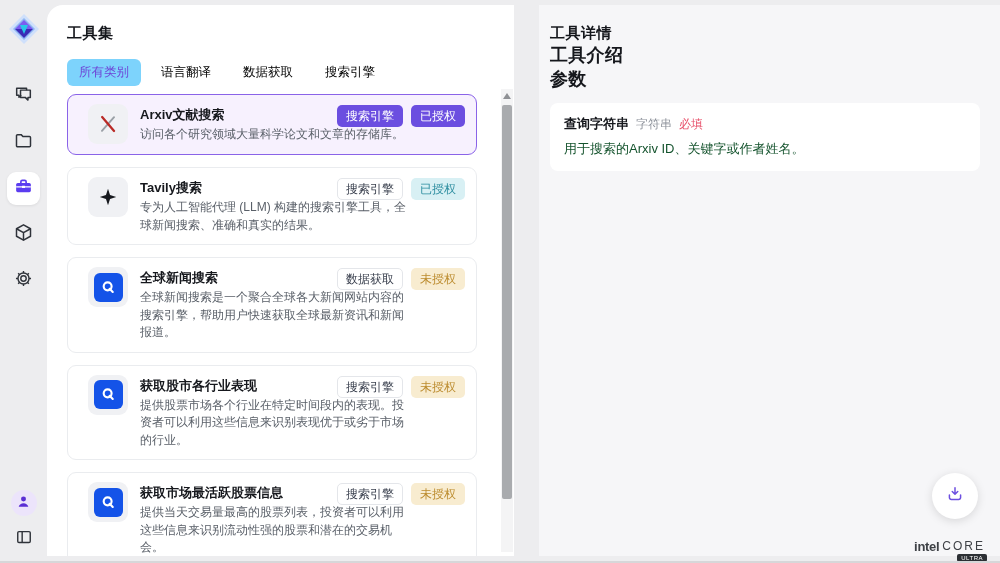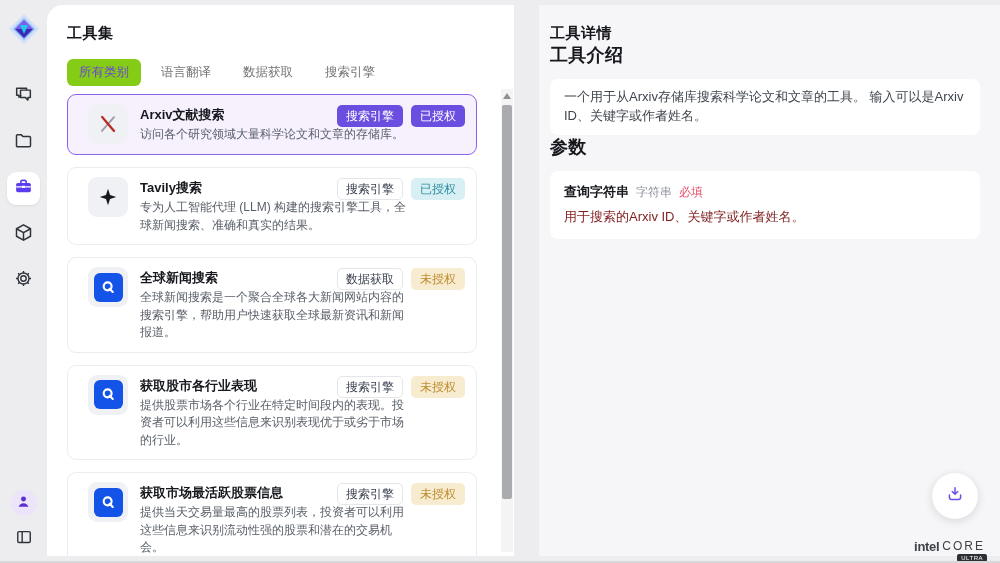--- a/index.html
+++ b/index.html
@@ -21,22 +21,22 @@
   .avatar svg { width:17px; height:17px; }
   .toggle-btn svg { width:20px; height:20px; }
 
   
   .main { flex:1; display:flex; margin-top:5px; height:551px;gap:25px; }
 
   
   .list-panel { width:467px; flex:0 0 467px; background:#ffffff; border-radius:16px 0 0 0; position:relative; padding:19px 0 0 20px; overflow:hidden; }
   .panel-title { font-size:15px; font-weight:700; color:#15171c; letter-spacing:.5px; }
   .tabs { display:flex; gap:8px; margin-top:16px; }
-  .tab { font-size:12.5px; color:#737373; padding:5px 12px; border-radius:6px; cursor:pointer; white-space:nowrap; }
-  .tab.active { background:#84cc16; color:#6d45d6; }
+  .tab { font-size:12.5px; color:#000000; padding:5px 12px; border-radius:6px; cursor:pointer; white-space:nowrap; }
+  .tab.active { background:#7dd3fc; color:#6d45d6; }
   .cards { margin-top:8px; width:410px; display:flex; flex-direction:column; gap:12px; }
 
   .card { position:relative; background:#fff; border:1px solid #eaecef; border-radius:9px; padding:9px 12px 10px 20px; display:flex; gap:12px; cursor:pointer; }
   .card.selected { background:#f7f1fe; border:1.5px solid #8a63e8; }
   .c-icon { flex:0 0 40px; width:40px; height:40px; border-radius:9px; background:#f0f1f4; display:flex; align-items:center; justify-content:center; }
   .c-icon svg { width:22px; height:22px; }
   .c-icon .blue-sq { width:29px; height:29px; border-radius:6px; background:#1453e8; display:flex; align-items:center; justify-content:center; }
   .c-icon .blue-sq svg { width:17px; height:17px; }
   .c-body { padding-top:1px; }
   .c-title { font-size:13px; font-weight:700; color:#16181d; line-height:20px; }
@@ -56,21 +56,21 @@
   
   .detail-panel { flex:1; background:#f6f6f8; padding:19px 20px 0 11px; position:relative; }
   .detail-title { font-size:15px; font-weight:700; color:#15171c; letter-spacing:.5px; }
   .section-heading { font-size:18px; font-weight:700; color:#15171c; letter-spacing:.3px; }
   .info-box { margin-top:12px; background:#ffffff; border-radius:8px; padding:9px 14px; font-size:13px; color:#3f454e; line-height:1.45; }
   .param-box { margin-top:12px; background:#ffffff; border-radius:8px; padding:12px 14px 13px 14px; }
   .param-head { display:flex; align-items:baseline; gap:7px; }
   .param-name { font-size:13px; font-weight:700; color:#16181d; }
   .param-type { font-size:12px; color:#8b9099; }
   .param-required { font-size:12px; color:#e8506a; }
-  .param-desc { margin-top:7px; font-size:13px; color:#7f1d1d; }
+  .param-desc { margin-top:7px; font-size:13px; color:#14532d; }
 
   
   .fab { position:absolute; right:22px; bottom:44px; width:46px; height:46px; border-radius:50%; background:#ffffff; box-shadow:0 2px 10px rgba(0,0,0,.13); display:flex; align-items:center; justify-content:center; cursor:pointer; }
   .fab svg { width:20px; height:20px; }
   .intel { position:absolute; right:15px; bottom:9px; color:#3e4146; display:flex; align-items:flex-start; gap:3px; }
   .intel .intel-word { font-size:13px; font-weight:700; letter-spacing:-.3px; }
   .intel .core-word { font-size:12px; letter-spacing:2px; text-transform:uppercase; font-weight:400; position:relative; }
   .intel .ultra-badge { position:absolute; right:-2px; bottom:-9px; background:#2c2f34; color:#fff; font-size:6px; letter-spacing:.5px; padding:1px 4px 1.5px; border-radius:2px; text-transform:uppercase; }
 </style>
 </head>
@@ -256,21 +256,20 @@
 </div>
       <div class="scrollbar">
         <div class="sb-arrow-up"></div>
         <div class="sb-thumb"></div>
       </div>
     </section>
 
     <section class="detail-panel">
       <h2 class="detail-title">工具详情</h2>
       <h3 class="section-heading">工具介绍</h3>
-      <div class="info-box">一个用于从Arxiv存储库搜索科学论文和文章的工具。 输入可以是Arxiv ID、关键字或作者姓名。</div>
       <h3 class="section-heading">参数</h3>
       <div class="param-box">
         <div class="param-head">
           <span class="param-name">查询字符串</span>
           <span class="param-type">字符串</span>
           <span class="param-required">必填</span>
         </div>
         <div class="param-desc">用于搜索的Arxiv ID、关键字或作者姓名。</div>
       </div>
     </section>

